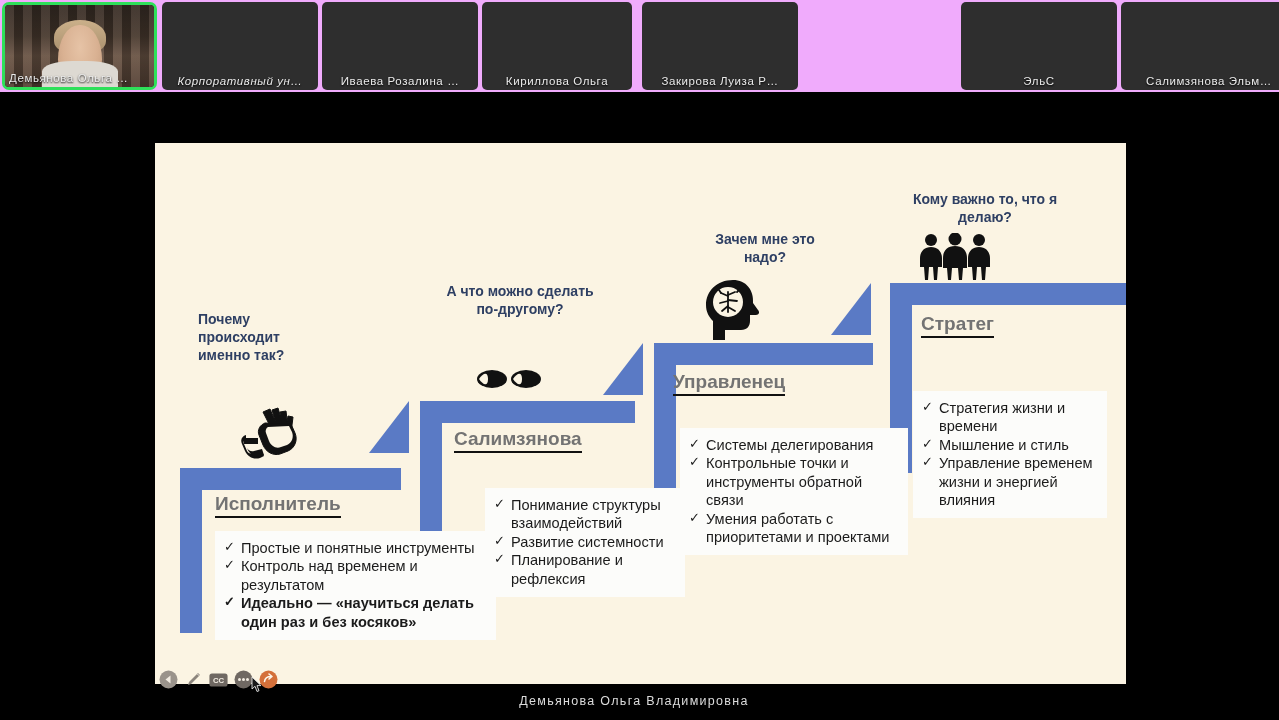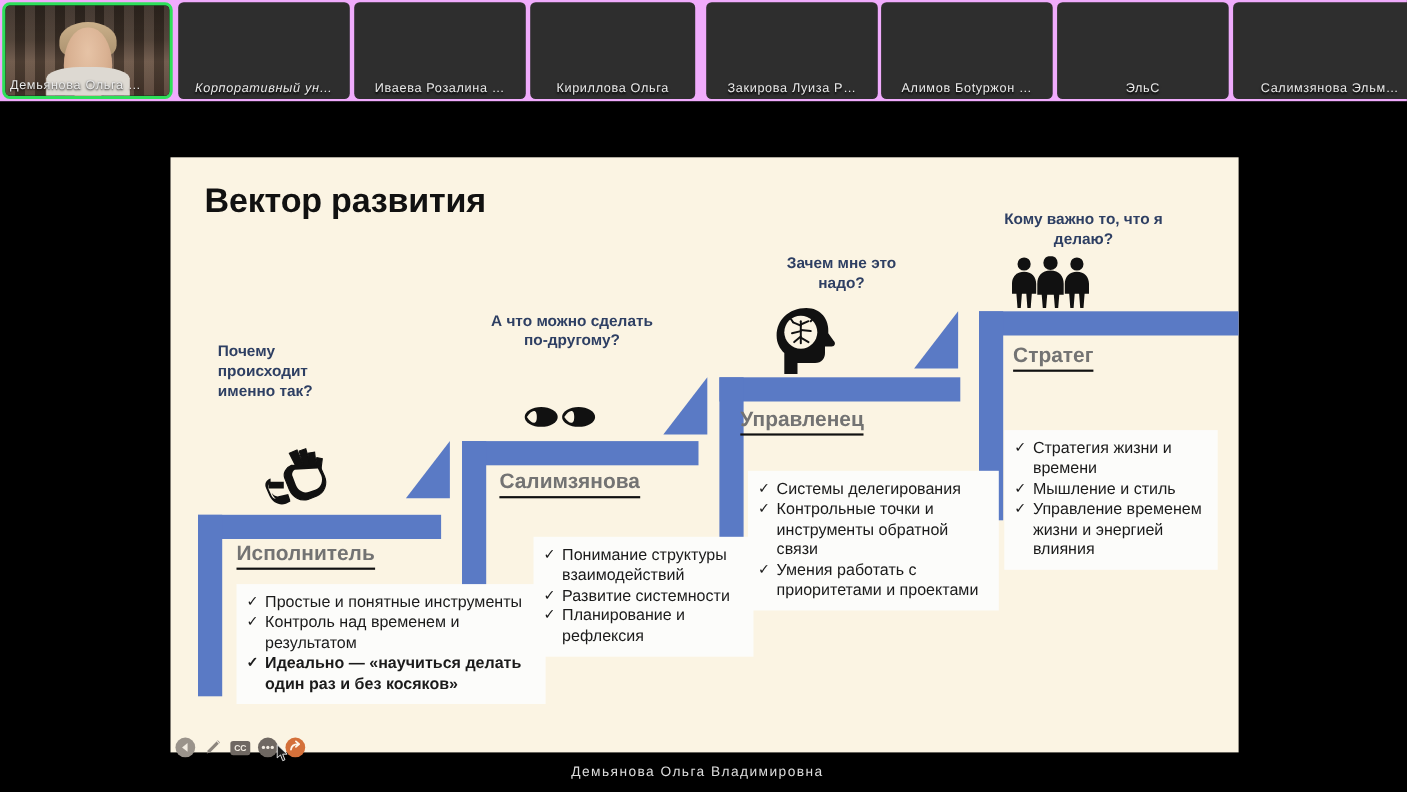--- a/index.html
+++ b/index.html
@@ -147,36 +147,32 @@
     </div>
 
     <div class="tile" style="left:482px;width:150px;">
       <div class="tile-name">Кириллова   Ольга</div>
     </div>
 
     <div class="tile" style="left:642px;width:156px;">
       <div class="tile-name">Закирова Луиза Р…</div>
     </div>
 
-    <div class="tile" style="left:801px;width:156px;">
-      <div class="tile-name">Алимов Боtуржон  …</div>
-    </div>
 
     <div class="tile" style="left:961px;width:156px;">
       <div class="tile-name">ЭльС</div>
     </div>
 
     <div class="tile" style="left:1121px;width:176px;">
       <div class="tile-name">Салимзянова Эльм…</div>
     </div>
   </div>
 
   <div class="slide">
 
-    <div class="slide-title">Вектор развития</div>
 
     <div class="qlabel" style="left:43px;top:168px;width:150px;text-align:left;">
       <span style="white-space:pre-line;">Почему
 происходит
 именно так?</span>
     </div>
     <div class="qlabel" style="left:265px;top:140px;width:200px;">
       <span style="white-space:pre-line;">А что можно сделать
 по-другому?</span>
     </div>

